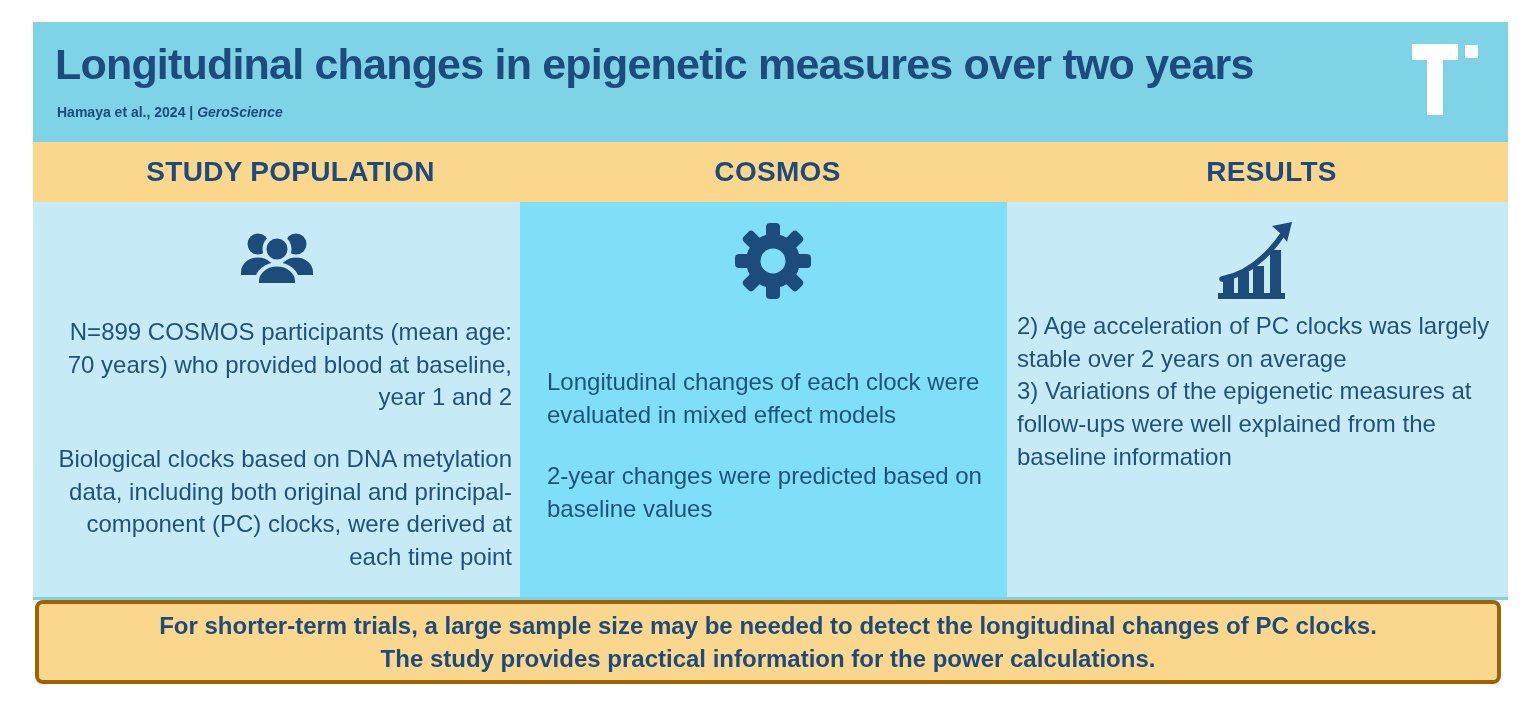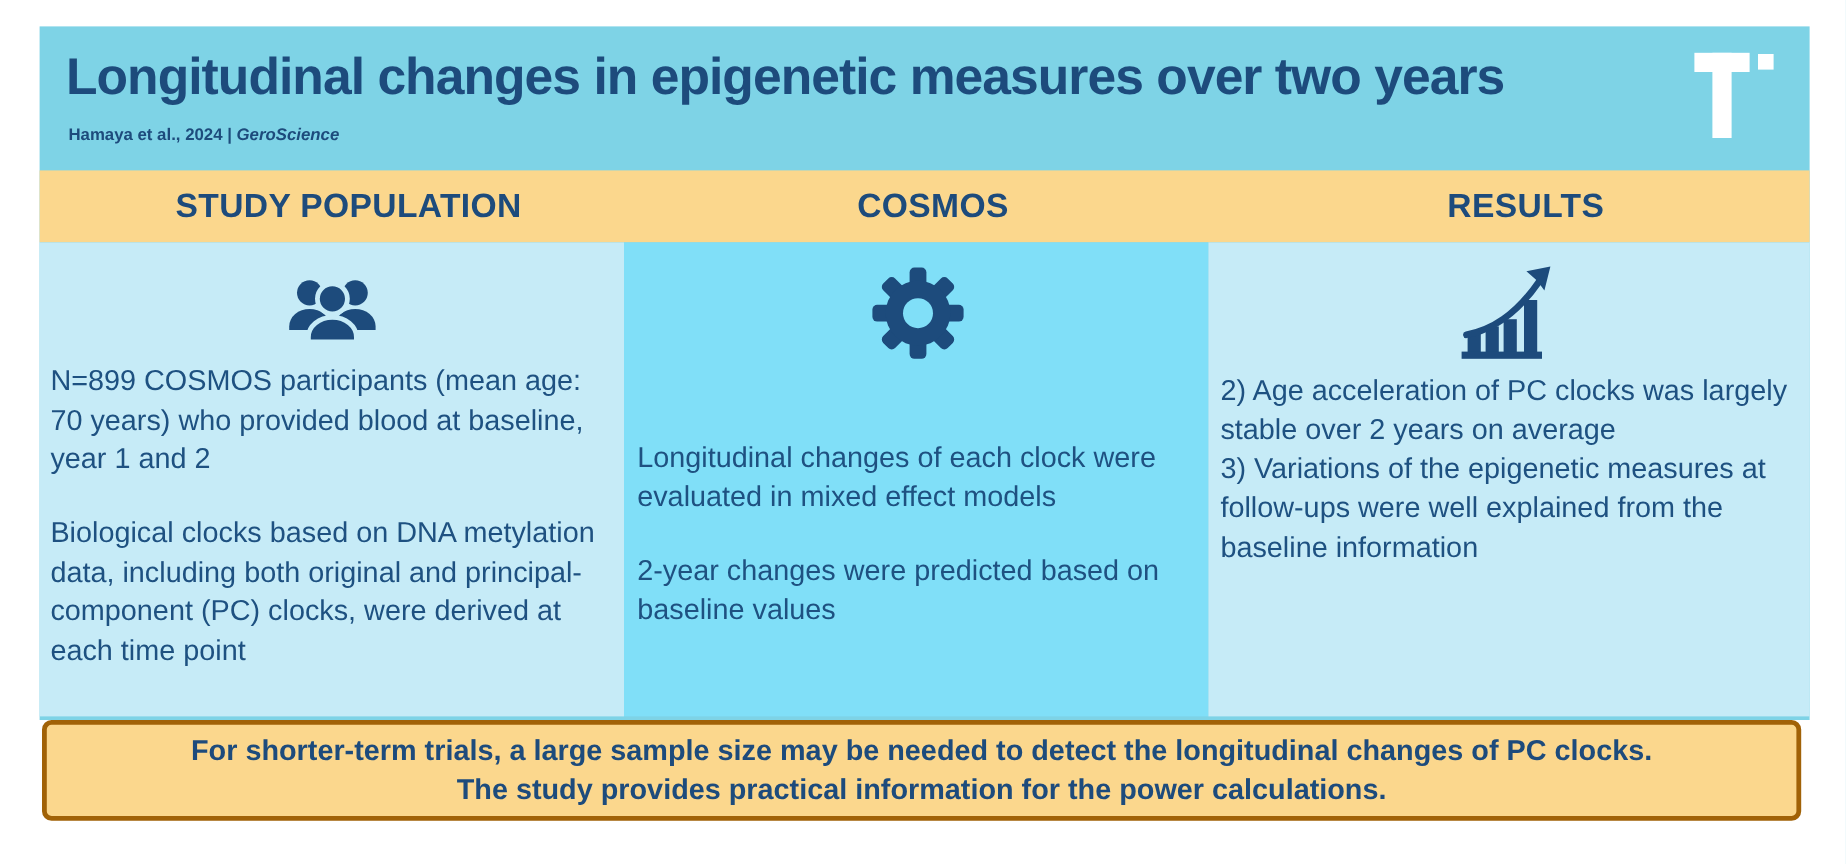--- a/index.html
+++ b/index.html
@@ -43,23 +43,23 @@
   .band-cell.c2 { width:487px; }
   .band-cell.c3 { width:501px; }
   
   .cols { height:395px; flex:0 0 auto; display:flex; }
   .col { padding:18px 8px 0 9px; }
   .col .icon-wrap { height:82px; display:flex; align-items:center; justify-content:center; }
   .col p {
     margin:0; font-size:24px; line-height:1.36; color:#1e5181;
   }
   .col1 { width:487px; background:#c6ebf7; }
-  .col2 { width:487px; background:#80dff8; padding-left:11px; }
+  .col2 { width:487px; background:#80dff8; padding-left:27px; }
   .col3 { width:501px; background:#c6ebf7; padding-left:10px; }
-  .col1 .text { margin-top:0; }
+  .col1 .text { margin-top:14px;text-align:right; }
   .col2 .text { margin-top:64px; }
   .col3 .text { margin-top:8px; }
   .col1 p + p, .col2 p + p { margin-top:29px; }
   .col3 p + p { margin-top:0; }
   
   .footer-area { position:relative; flex:1 1 auto; }
   .conclusion {
     position:absolute; left:2px; top:3px; width:1466px; height:84px;
     background:#fbd78d;
     border:4px solid #a16207; border-radius:8px;

